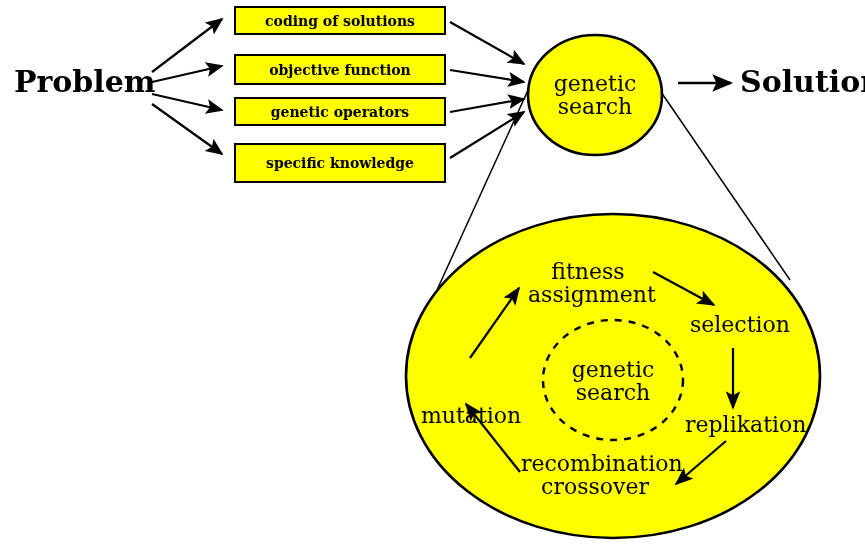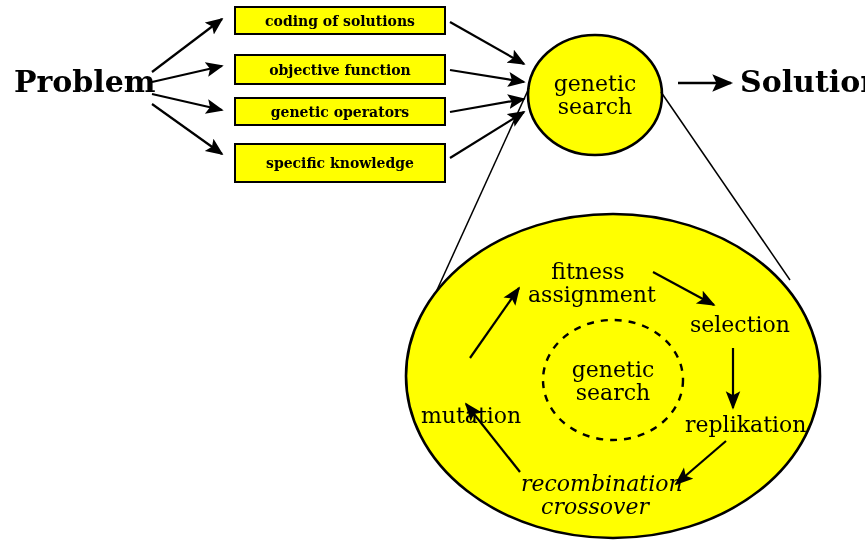--- a/index.html
+++ b/index.html
@@ -154,21 +154,21 @@
   </div>
 
   <div class="lbl nodelabel" style="left:690px; top:313px; width:90px;">
     <div>selection</div>
   </div>
 
   <div class="lbl nodelabel" style="left:685px; top:413px; width:105px;">
     <div>replikation</div>
   </div>
 
-  <div class="lbl nodelabel" style="left:521px; top:472px; width:148px;font-style:italic;">
+  <div class="lbl nodelabel" style="left:521px; top:452px; width:148px;">
     <div>recombination</div>
     <div>crossover</div>
   </div>
 
   <div class="lbl nodelabel" style="left:421px; top:368px; width:100px;margin-top:36px;">
     <div>mutation</div>
   </div>
 
 </div>
 

